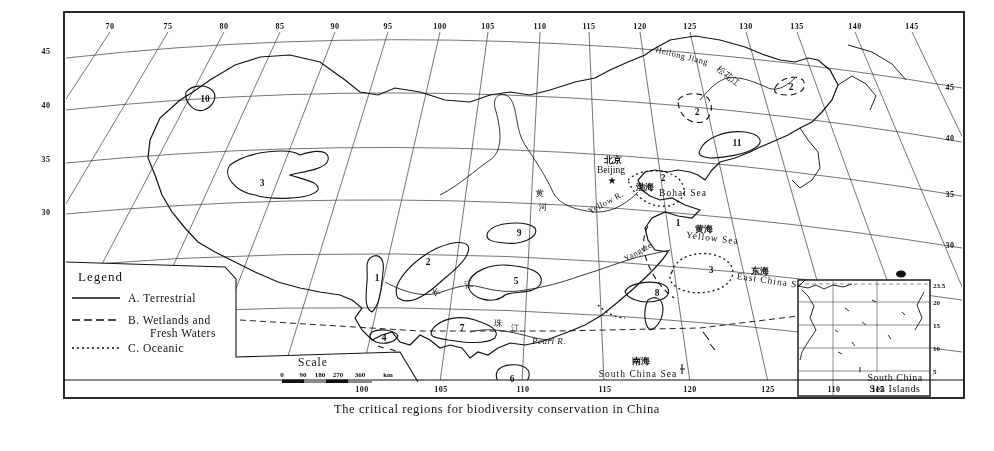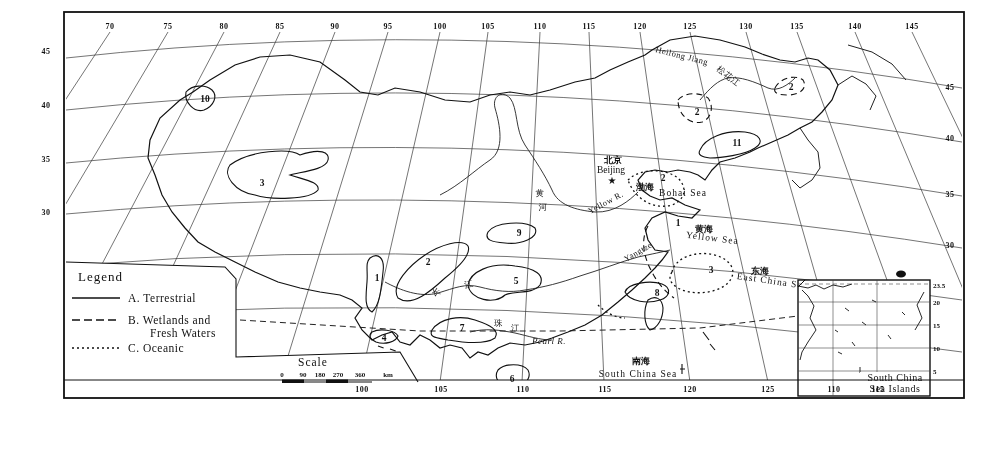--- a/index.html
+++ b/index.html
@@ -266,13 +266,14 @@
     <text class="axis" x="441" y="392" text-anchor="middle">105</text>
     <text class="axis" x="523" y="392" text-anchor="middle">110</text>
     <text class="axis" x="605" y="392" text-anchor="middle">115</text>
     <text class="axis" x="690" y="392" text-anchor="middle">120</text>
     <text class="axis" x="768" y="392" text-anchor="middle">125</text>
     <text class="axis" x="834" y="392" text-anchor="middle">110</text>
     <text class="axis" x="878" y="392" text-anchor="middle">115</text>
   </g>
 </svg>
 
+<div class="caption">The critical regions for biodiversity conservation in China</div>
 </div>
 
 </body></html>

